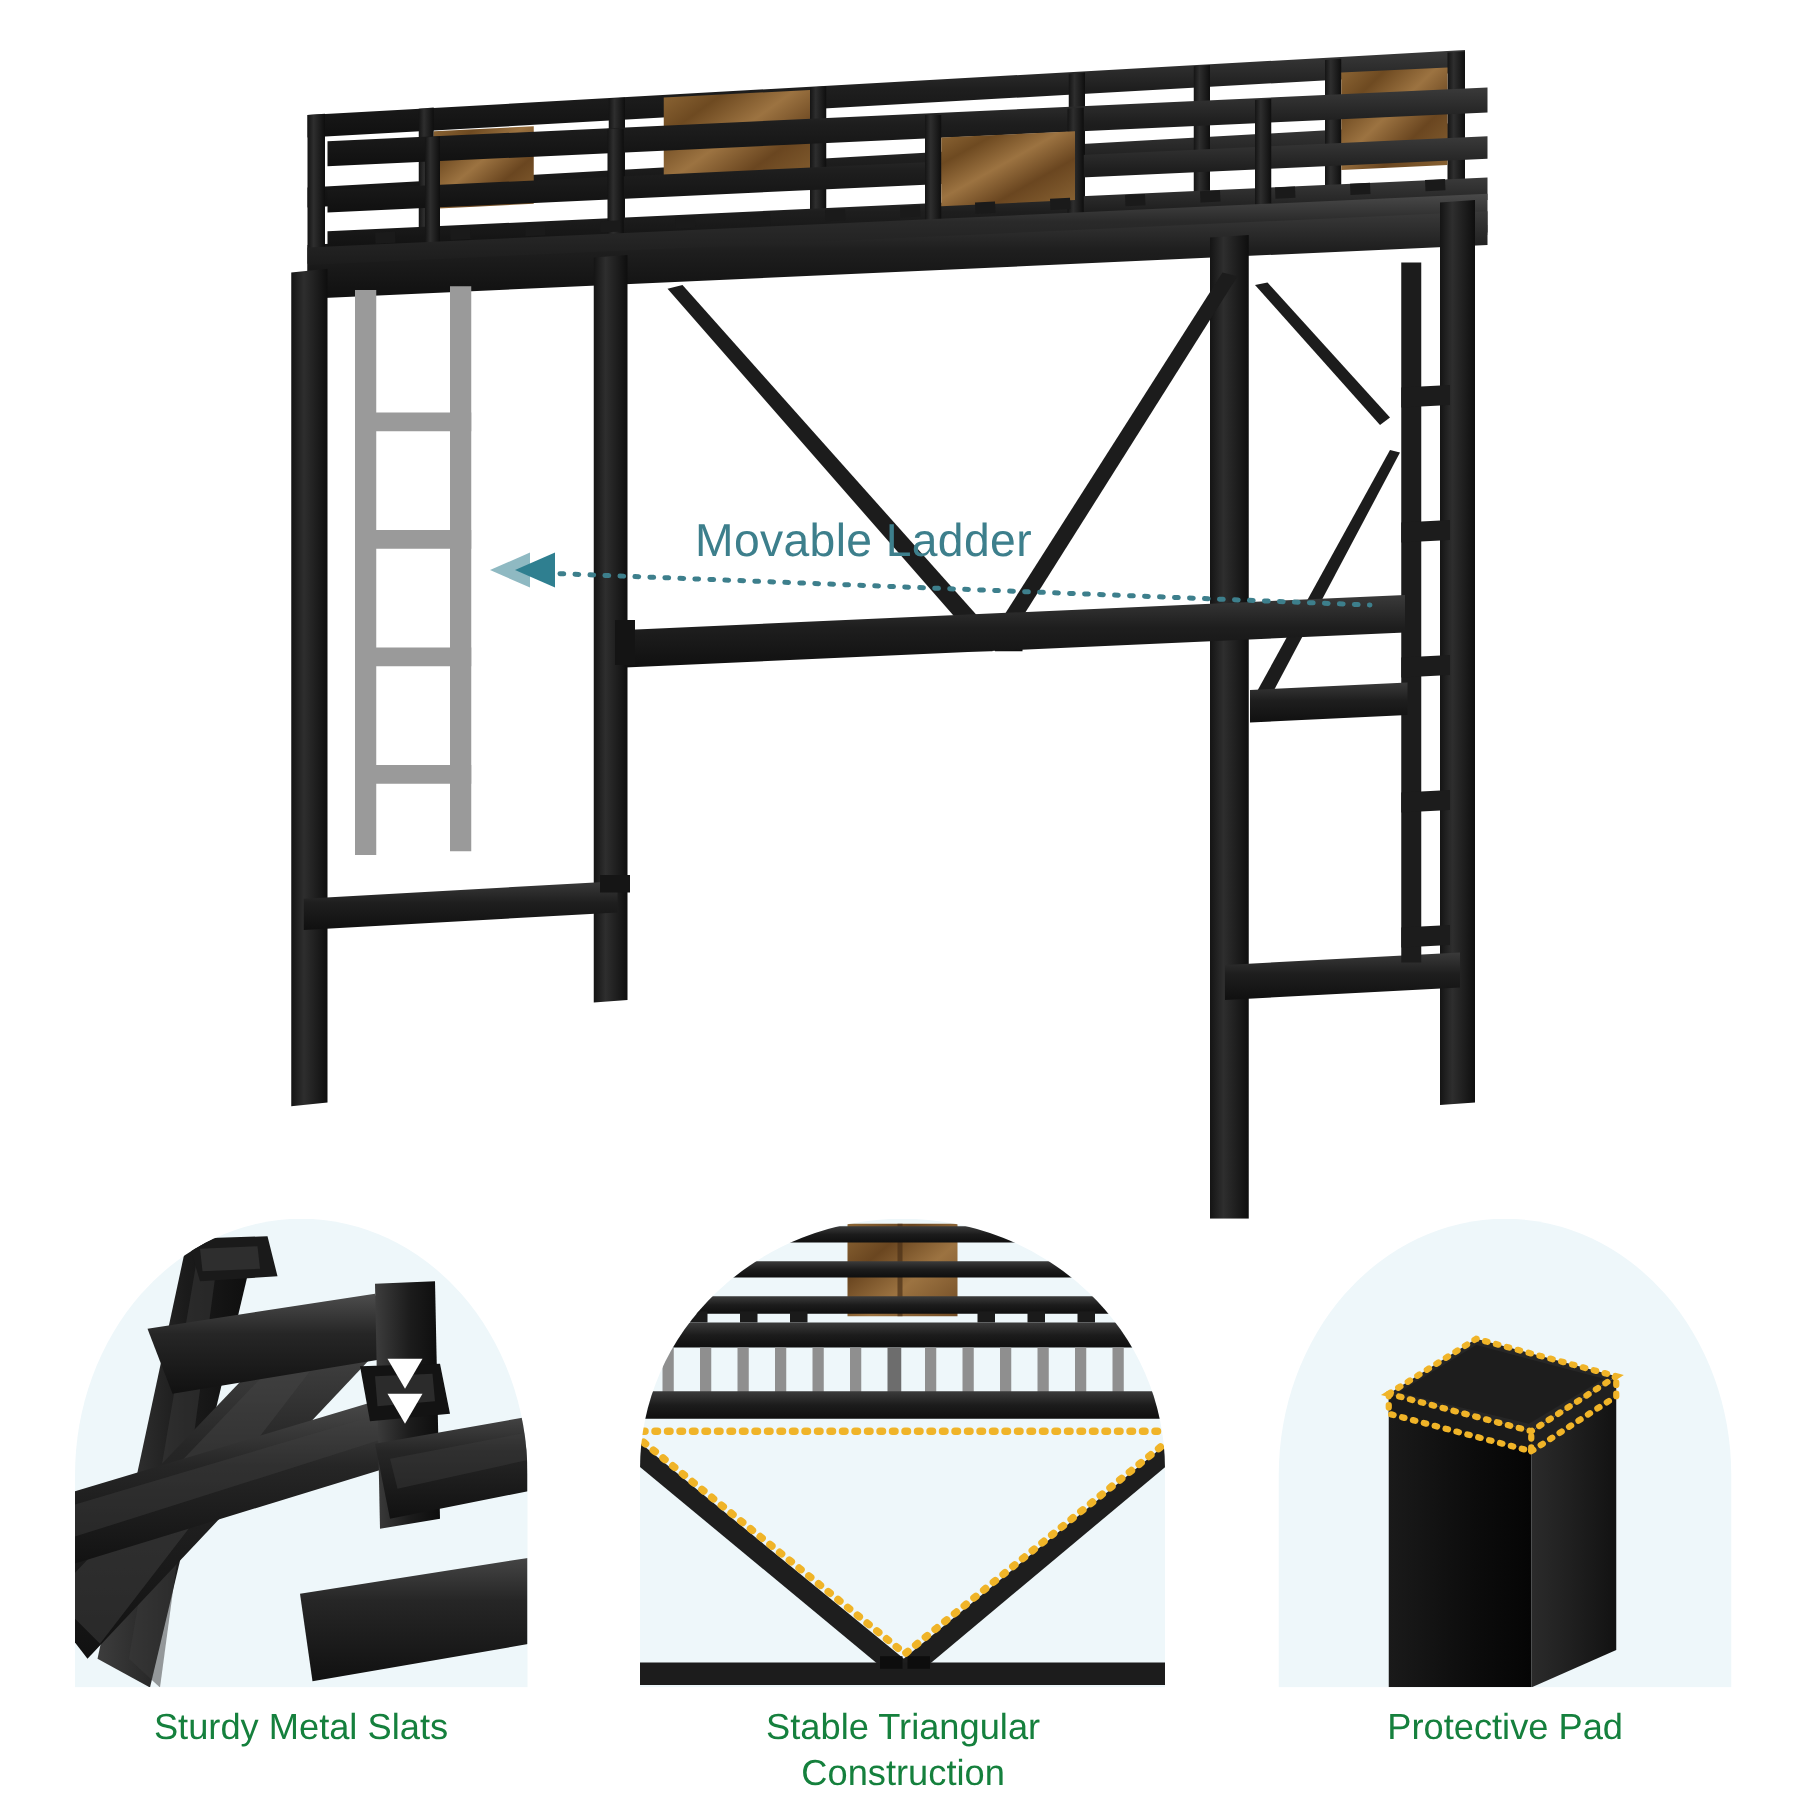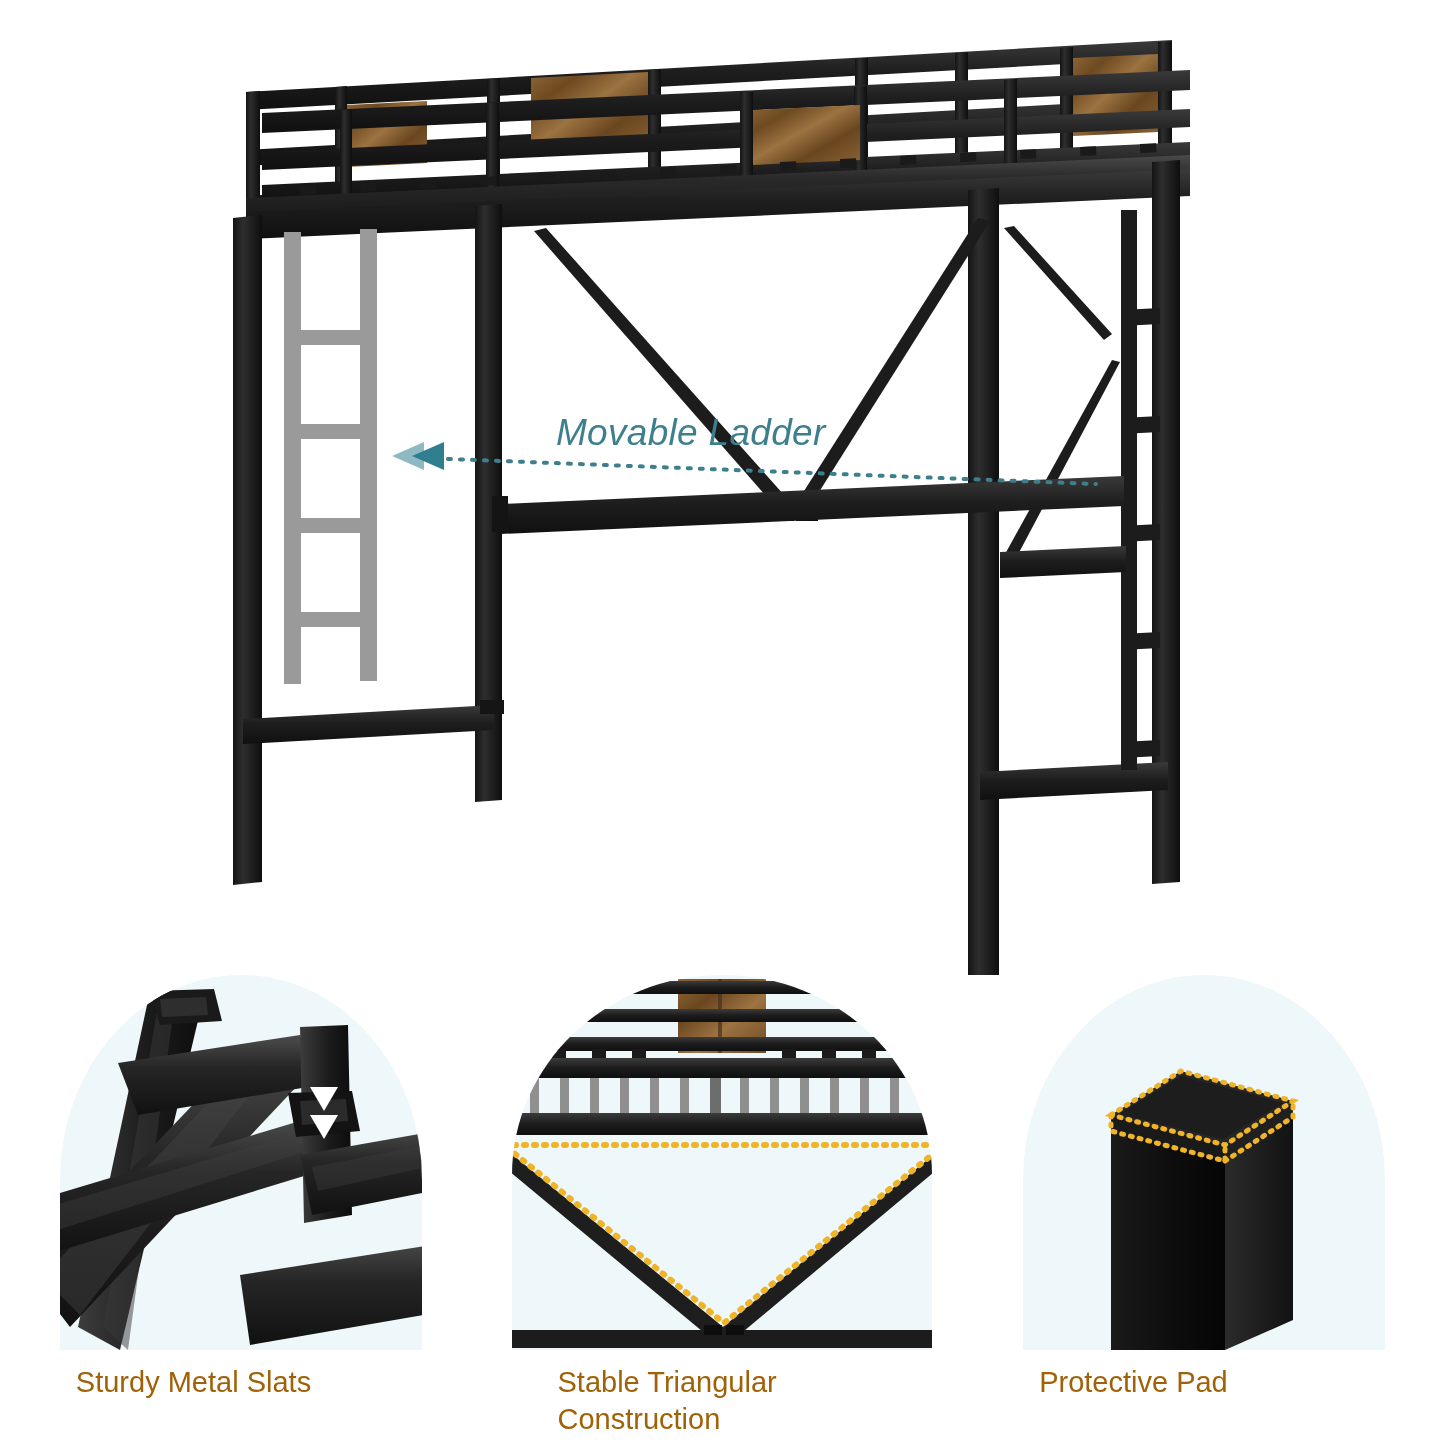--- a/index.html
+++ b/index.html
@@ -17,21 +17,20 @@
 
   
   .callout-label {
     position: absolute;
     left: 556px; top: 412px;
     font-size: 37px;
     letter-spacing: .3px;
     color: #3d7f8c;
     white-space: nowrap;
     font-family: "Liberation Sans", sans-serif;
-    font-style: italic;
   }
 
   
   #features {
     position: absolute; left: 0; top: 975px;
     width: 1445px; height: 470px;
     display: flex;
   }
   .feature {
     position: relative;
@@ -40,24 +39,24 @@
   }
   .feature-art {
     position: relative;
     width: 100%; height: 375px;
     overflow: hidden;
   }
   .feature-art svg { display: block; position:absolute; left:0; top:0; }
   .feature-caption {
     margin-top: 14px;
     width: 330px;
-    text-align: left;
+    text-align: center;
     font-size: 29px;
     line-height: 1.28;
-    color: #a16207;
+    color: #15803d;
     font-family: "Liberation Sans", sans-serif;
   }
 </style>
 </head>
 <body>
 
 <div id="root">
 
   <div id="hero">
     <svg viewBox="0 0 1445 975" xmlns="http://www.w3.org/2000/svg">

